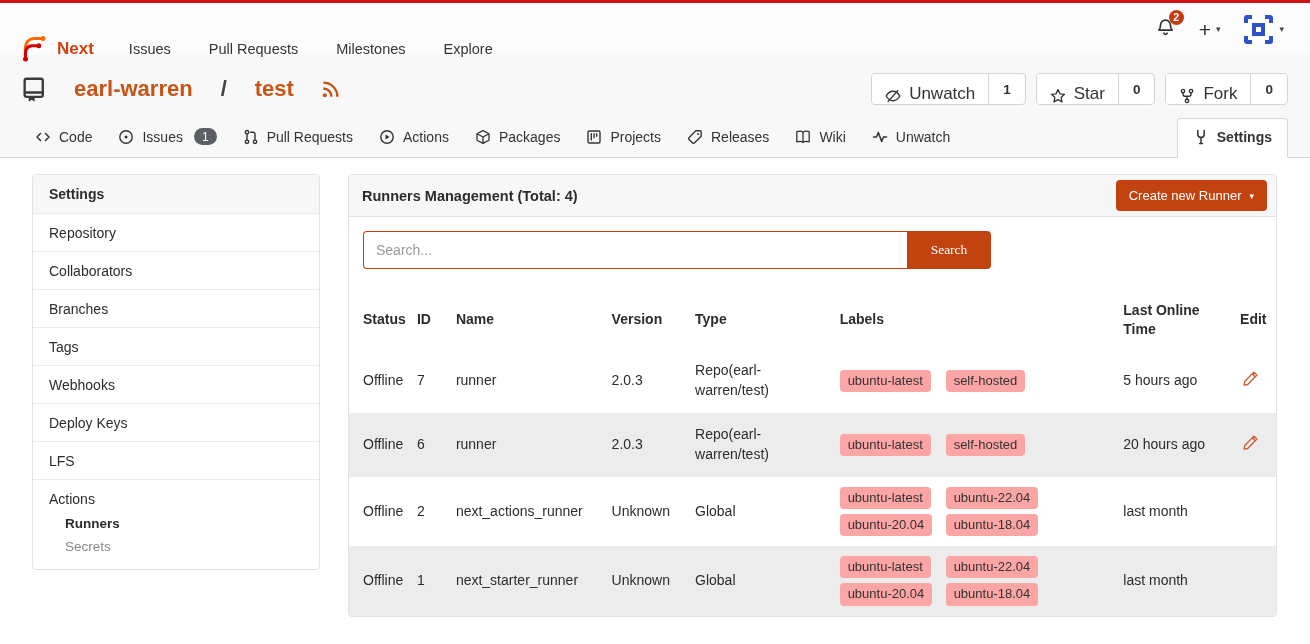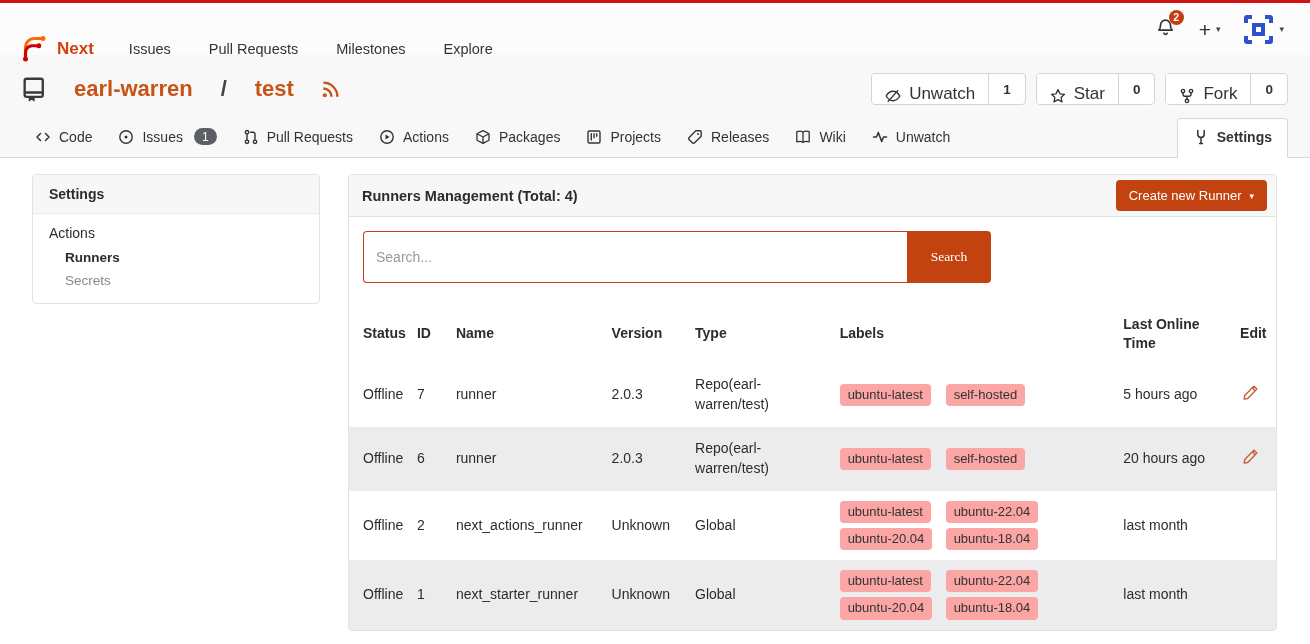--- a/index.html
+++ b/index.html
@@ -68,21 +68,21 @@
   .panel { flex:1; border:1px solid #e2e2e2; border-radius:4px; background:#fff; }
   .panel-head { display:flex; align-items:center; justify-content:space-between;
                 background:#f7f7f7; border-bottom:1px solid #e2e2e2; border-radius:4px 4px 0 0;
                 padding:5px 9px 5px 13px; min-height:40px; }
   .panel-title { font-weight:700; font-size:14.5px; }
   .create-btn { background:var(--accent,#c2430f); color:#fff; border:none; border-radius:4px;
                 padding:8px 13px; font-size:13px; display:flex; align-items:center; gap:8px;
                 cursor:pointer; font-family:inherit; }
   .create-btn .caret { color:#fff; }
   .panel-body { padding:14px 0 0; }
-  .search-form { display:flex; width:628px; height:52px; margin:0 14px; }
+  .search-form { display:flex; width:628px; height:38px; margin:0 14px; }
   .search-input { flex:1; border:1px solid var(--accent,#c2430f); border-right:none;
                   border-radius:4px 0 0 4px; padding:0 12px; font-size:14px; outline:none;
                   color:#333; font-family:inherit; }
   .search-input::placeholder { color:#999; }
   .search-btn { width:84px; background:var(--accent,#c2430f); color:#fff; border:none;
                 border-radius:0 4px 4px 0; font-size:13.5px; cursor:pointer; font-family:Liberation Serif, serif; }
 
   .runner-table { width:100%; border-collapse:collapse; margin-top:22px; table-layout:fixed; font-size:14px; }
   .runner-table th { text-align:left; font-weight:700; padding:10px 4px; vertical-align:middle; line-height:1.35; }
   .runner-table th:nth-child(1){width:6.9%} .runner-table th:nth-child(2){width:4.2%}
@@ -315,20 +315,29 @@
       </span>
       <span>Settings</span>
     </a>
   </div>
 </header>
 
 <div class="content">
 
   <aside class="sidebar">
     <div class="sb-head">Settings</div>
+    <div>
+        <a class="sb-item">Repository</a>
+        <a class="sb-item">Collaborators</a>
+        <a class="sb-item">Branches</a>
+        <a class="sb-item">Tags</a>
+        <a class="sb-item">Webhooks</a>
+        <a class="sb-item">Deploy Keys</a>
+        <a class="sb-item">LFS</a>
+      </div>
     <div class="sb-group">
       <a class="sb-group-label">Actions</a>
       <div class="sb-sub">
           <a class="sb-sub-item active">Runners</a>
           <a class="sb-sub-item">Secrets</a>
         </div>
     </div>
   </aside>
 
   <main class="panel">

